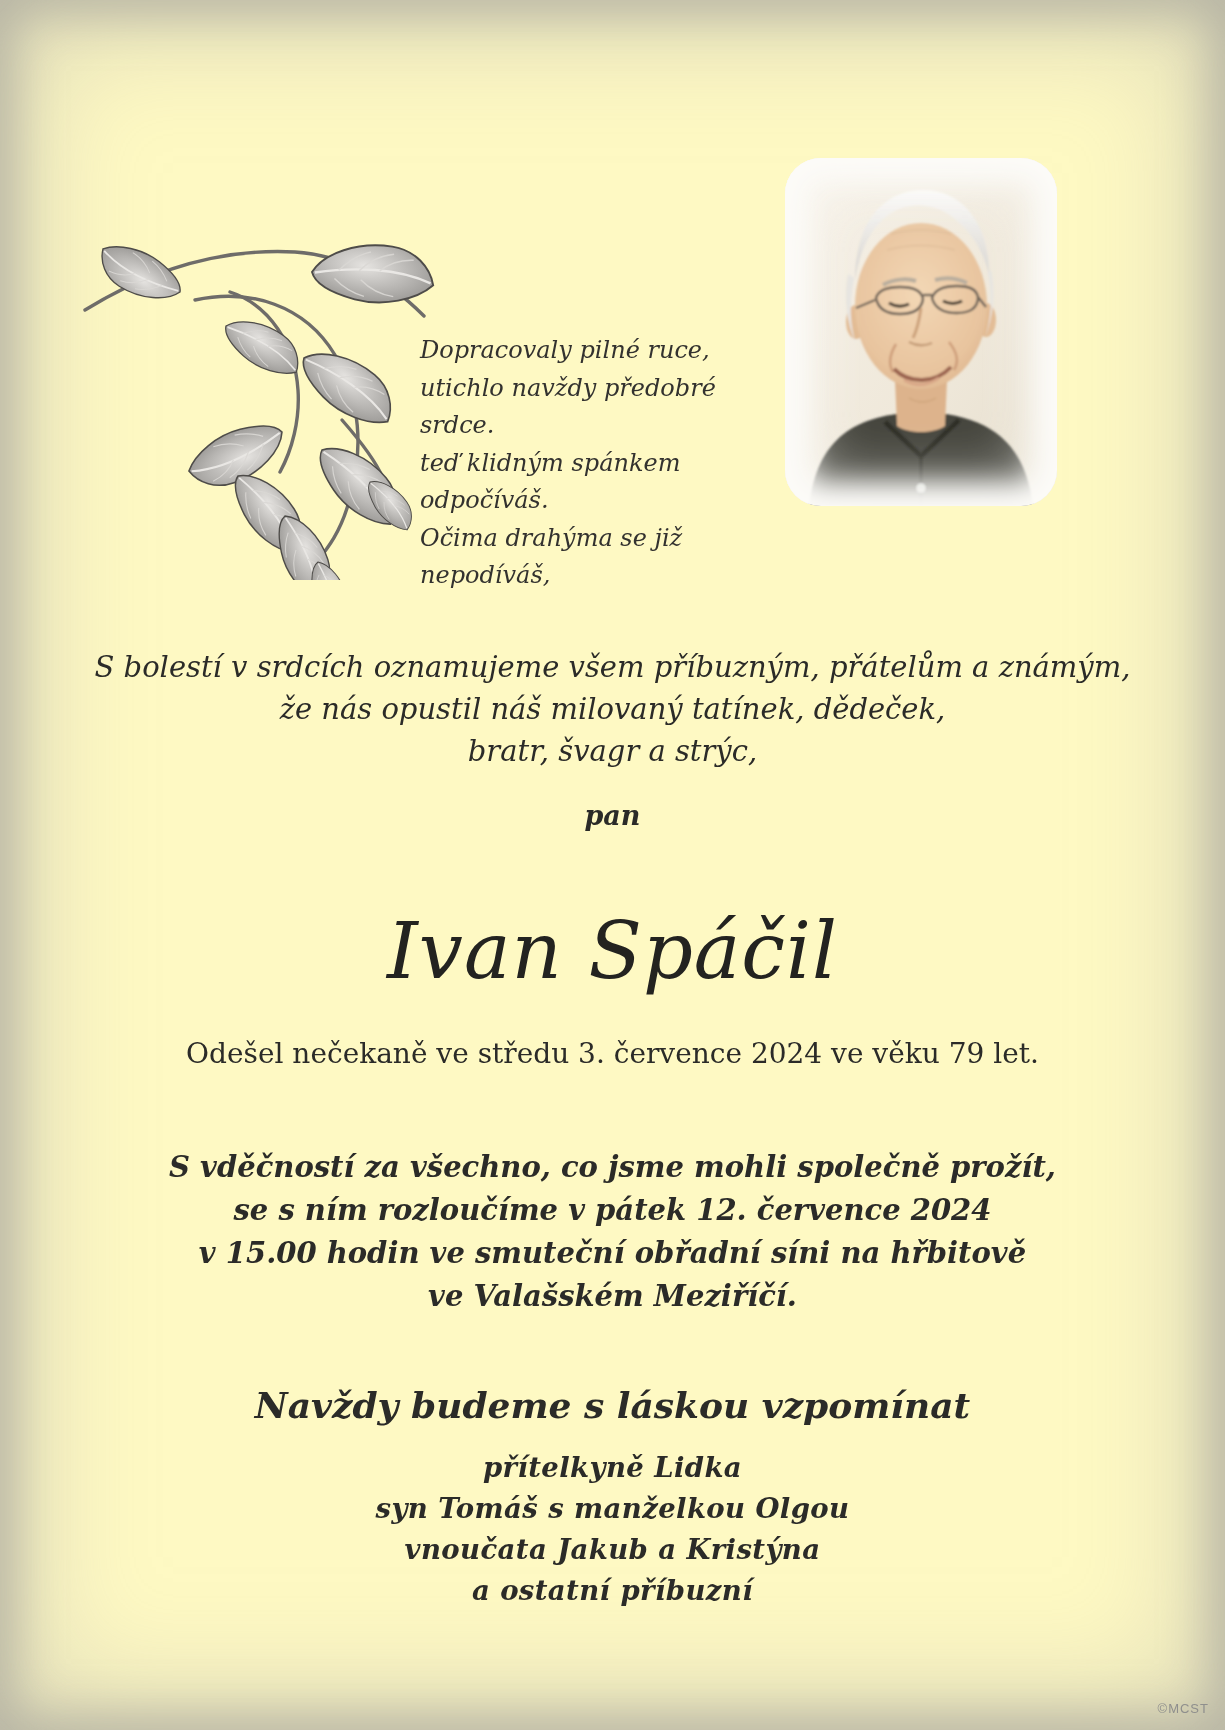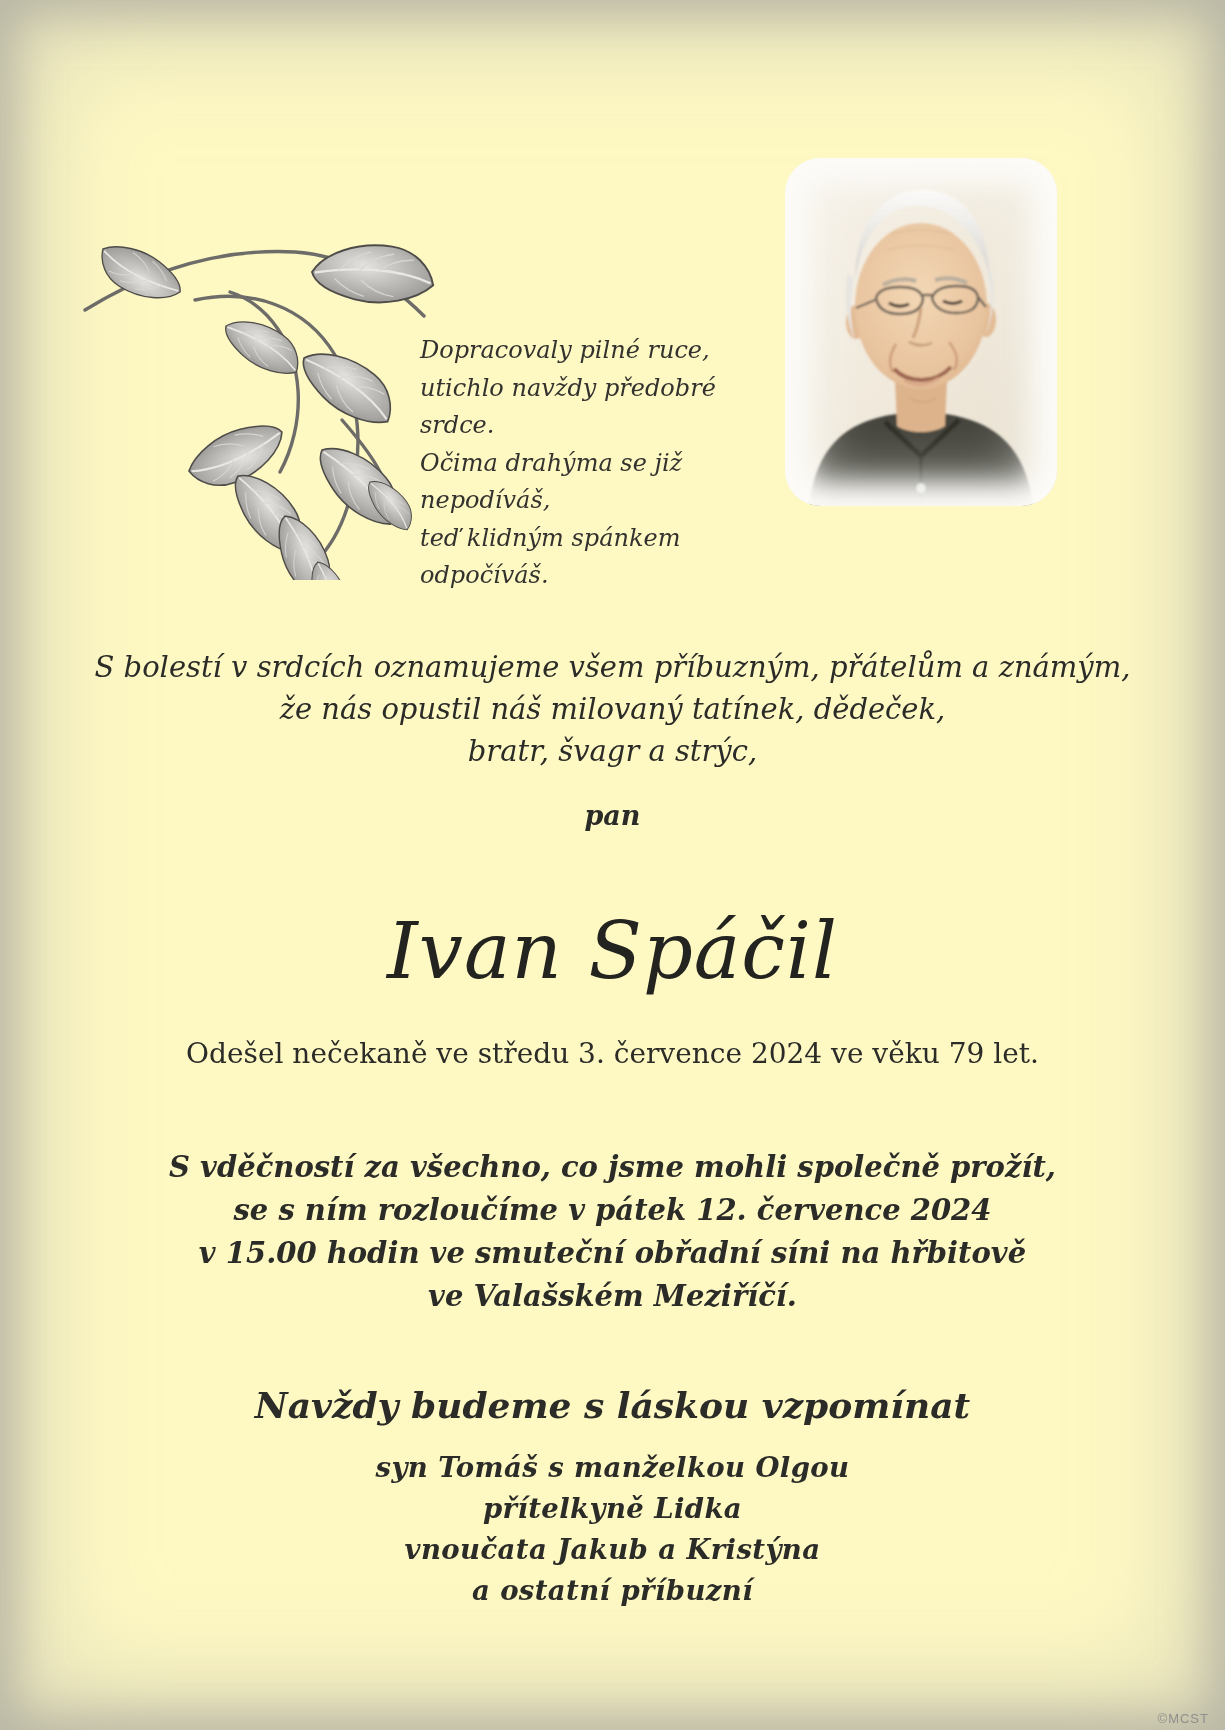--- a/index.html
+++ b/index.html
@@ -95,21 +95,21 @@
   .mourners {
     top: 1447px;
     font-style: italic;
     font-weight: bold;
     font-size: 27.5px;
     line-height: 41px;
     letter-spacing: 0.4px;
   }
 
   .watermark {
-    right: 16px; bottom: 4px;
+    right: 16px; bottom: 14px;
     font-family: "Liberation Sans", sans-serif;
     font-size: 13px;
     letter-spacing: 1px;
     color: #8f8f8d;
   }
 </style>
 </head>
 <body>
 
 <div class="card">
@@ -210,22 +210,22 @@
         <path d="M119,222 q17,10 35,-2" stroke="#d8a687" stroke-width="3" fill="none"></path>
         <path d="M124,240 q13,8 27,0" stroke="#d2a880" stroke-width="2" fill="none"></path>
       </g>
     </svg>
   </div>
   <div class="abs photo-veil"></div>
 
   <div class="abs poem">
     <div>Dopracovaly pilné ruce,</div>
     <div>utichlo navždy předobré srdce.</div>
+    <div>teď klidným spánkem odpočíváš.</div>
     <div>Očima drahýma se již nepodíváš,</div>
-    <div>teď klidným spánkem odpočíváš.</div>
   </div>
 
   <div class="abs centercol announcement">
     <div>S bolestí v srdcích oznamujeme všem příbuzným, přátelům a známým,</div>
     <div>že nás opustil náš milovaný tatínek, dědeček,</div>
     <div>bratr, švagr a strýc,</div>
   </div>
 
   <div class="abs centercol honorific">pan</div>
 
@@ -236,21 +236,21 @@
   <div class="abs centercol farewell">
     <div>S vděčností za všechno, co jsme mohli společně prožít,</div>
     <div>se s ním rozloučíme v pátek 12. července 2024</div>
     <div>v 15.00 hodin ve smuteční obřadní síni na hřbitově</div>
     <div>ve Valašském Meziříčí.</div>
   </div>
 
   <div class="abs centercol remembrance">Navždy budeme s láskou vzpomínat</div>
 
   <div class="abs centercol mourners">
+    <div>přítelkyně Lidka</div>
     <div>syn Tomáš s manželkou Olgou</div>
-    <div>přítelkyně Lidka</div>
     <div>vnoučata Jakub a Kristýna</div>
     <div>a ostatní příbuzní</div>
   </div>
 
   <div class="abs watermark">©MCST</div>
 
 </div>
 
 </body></html>

